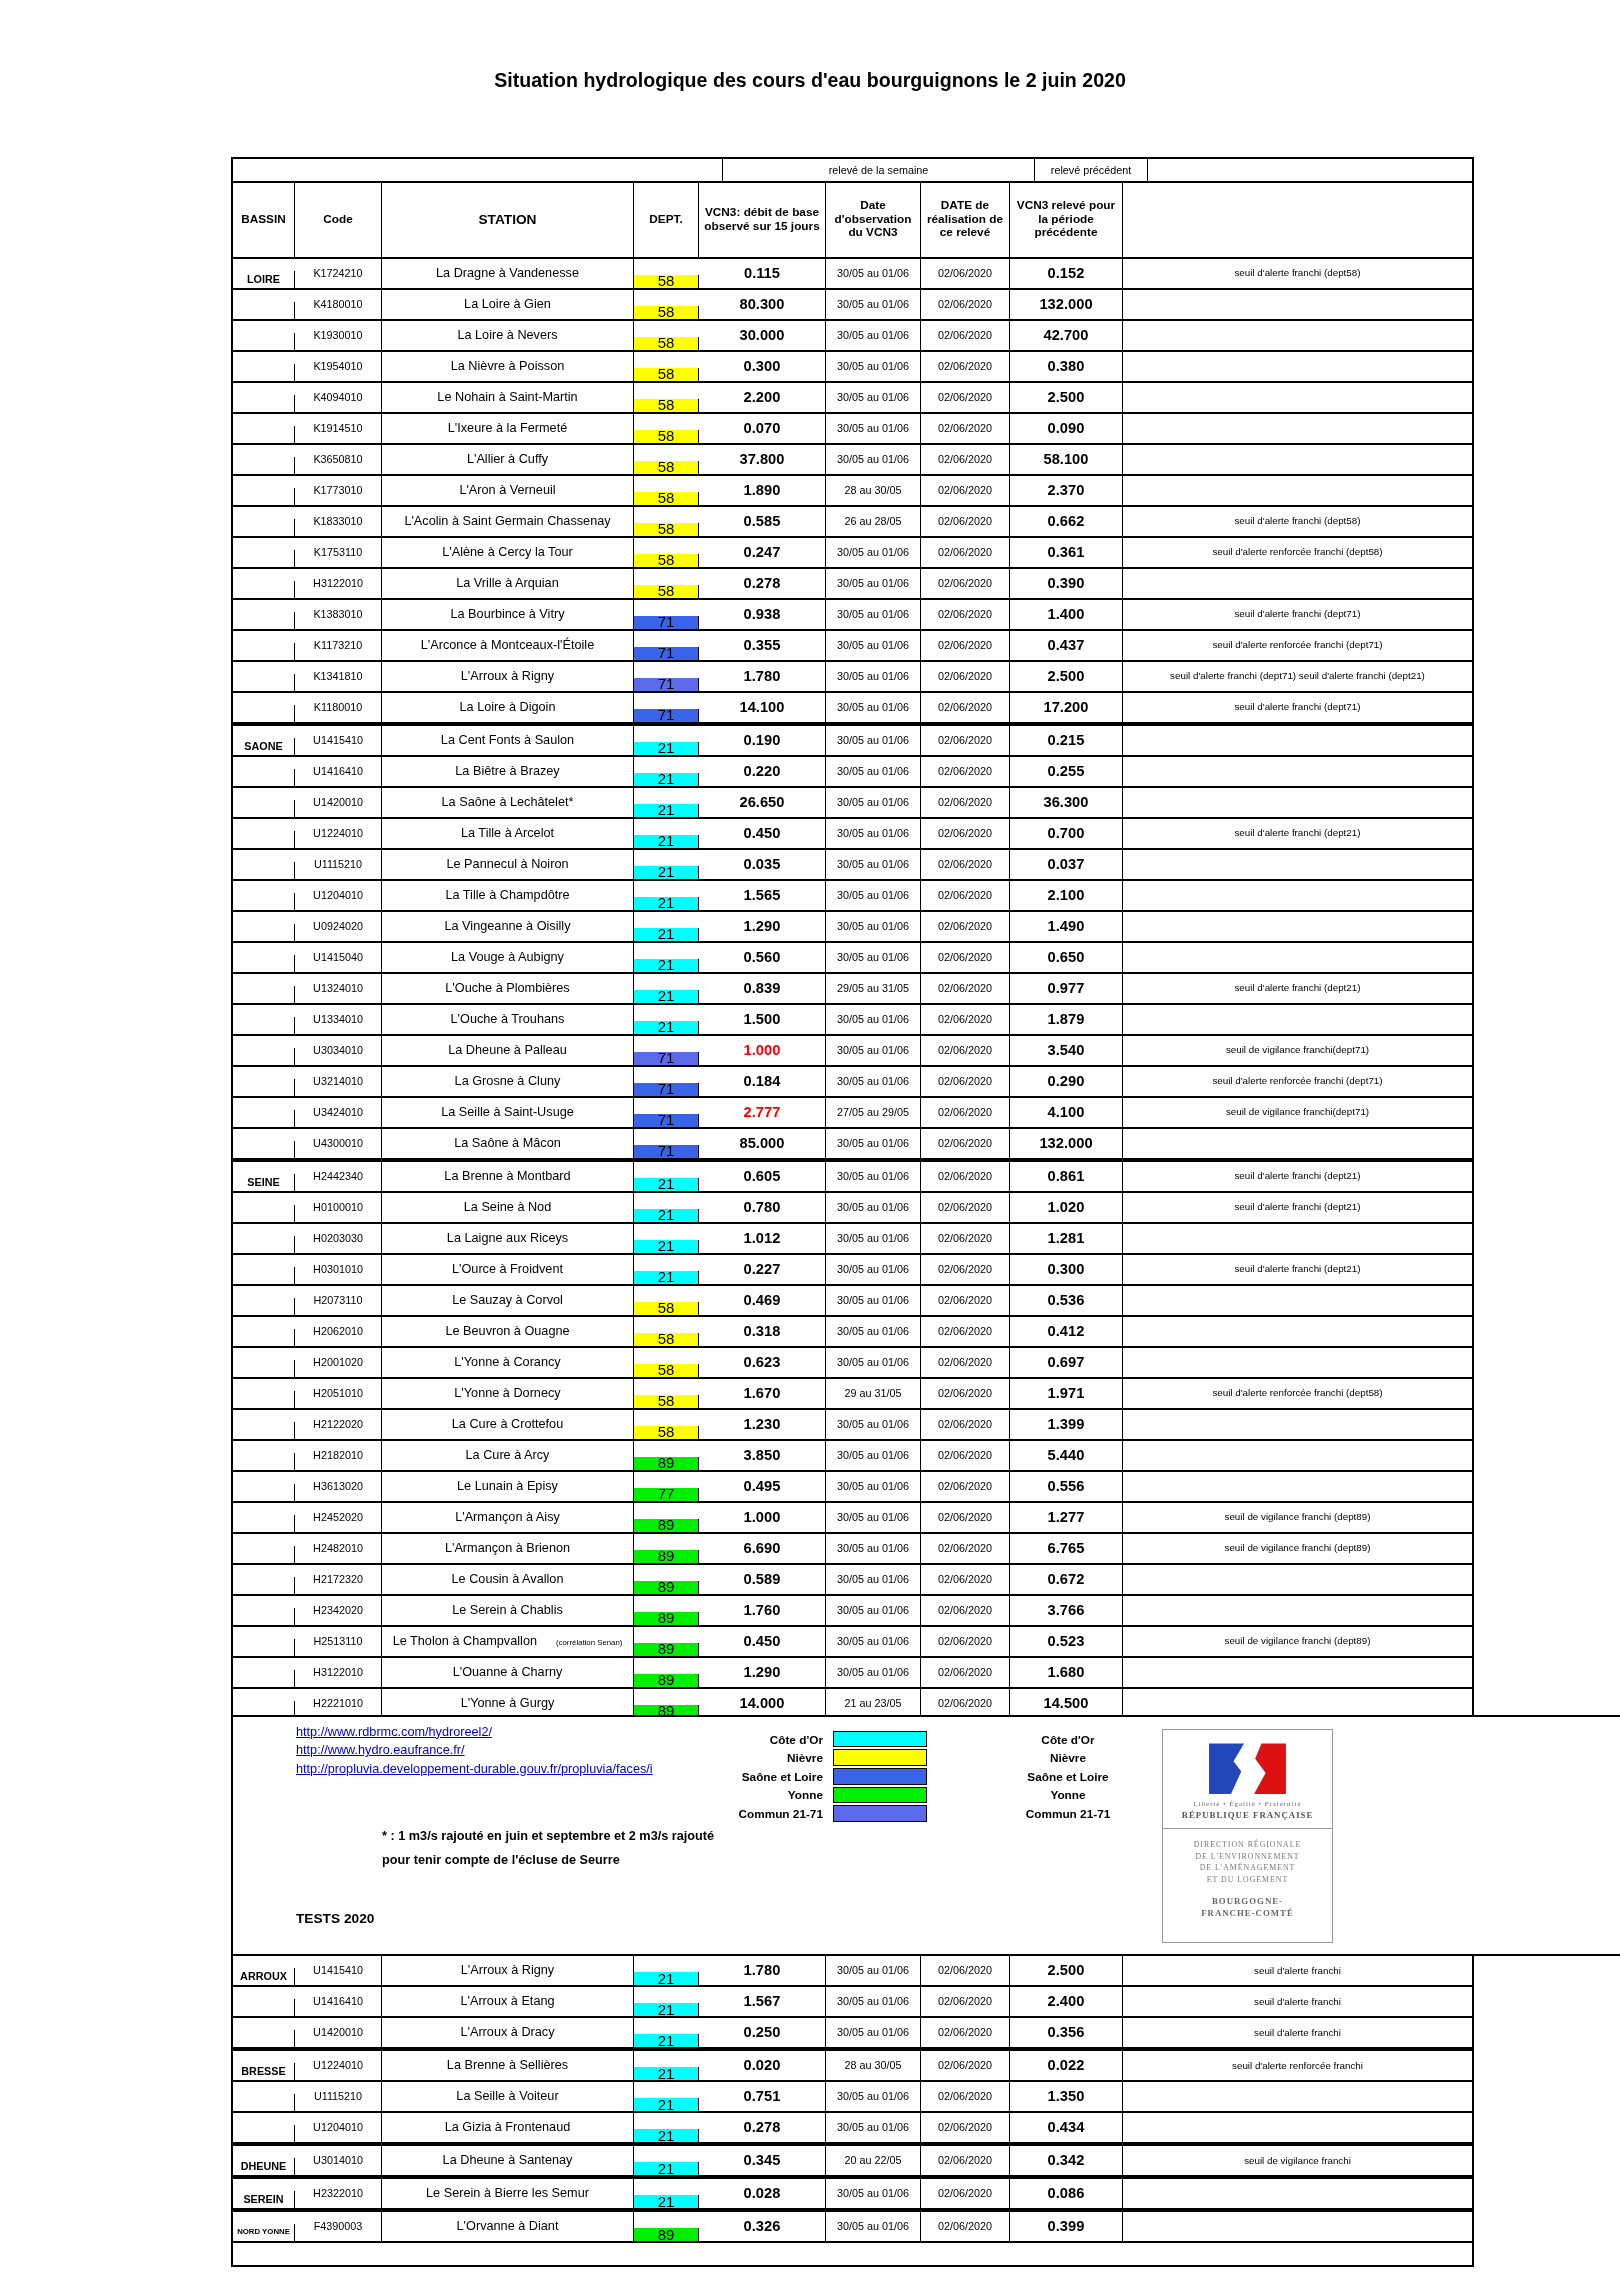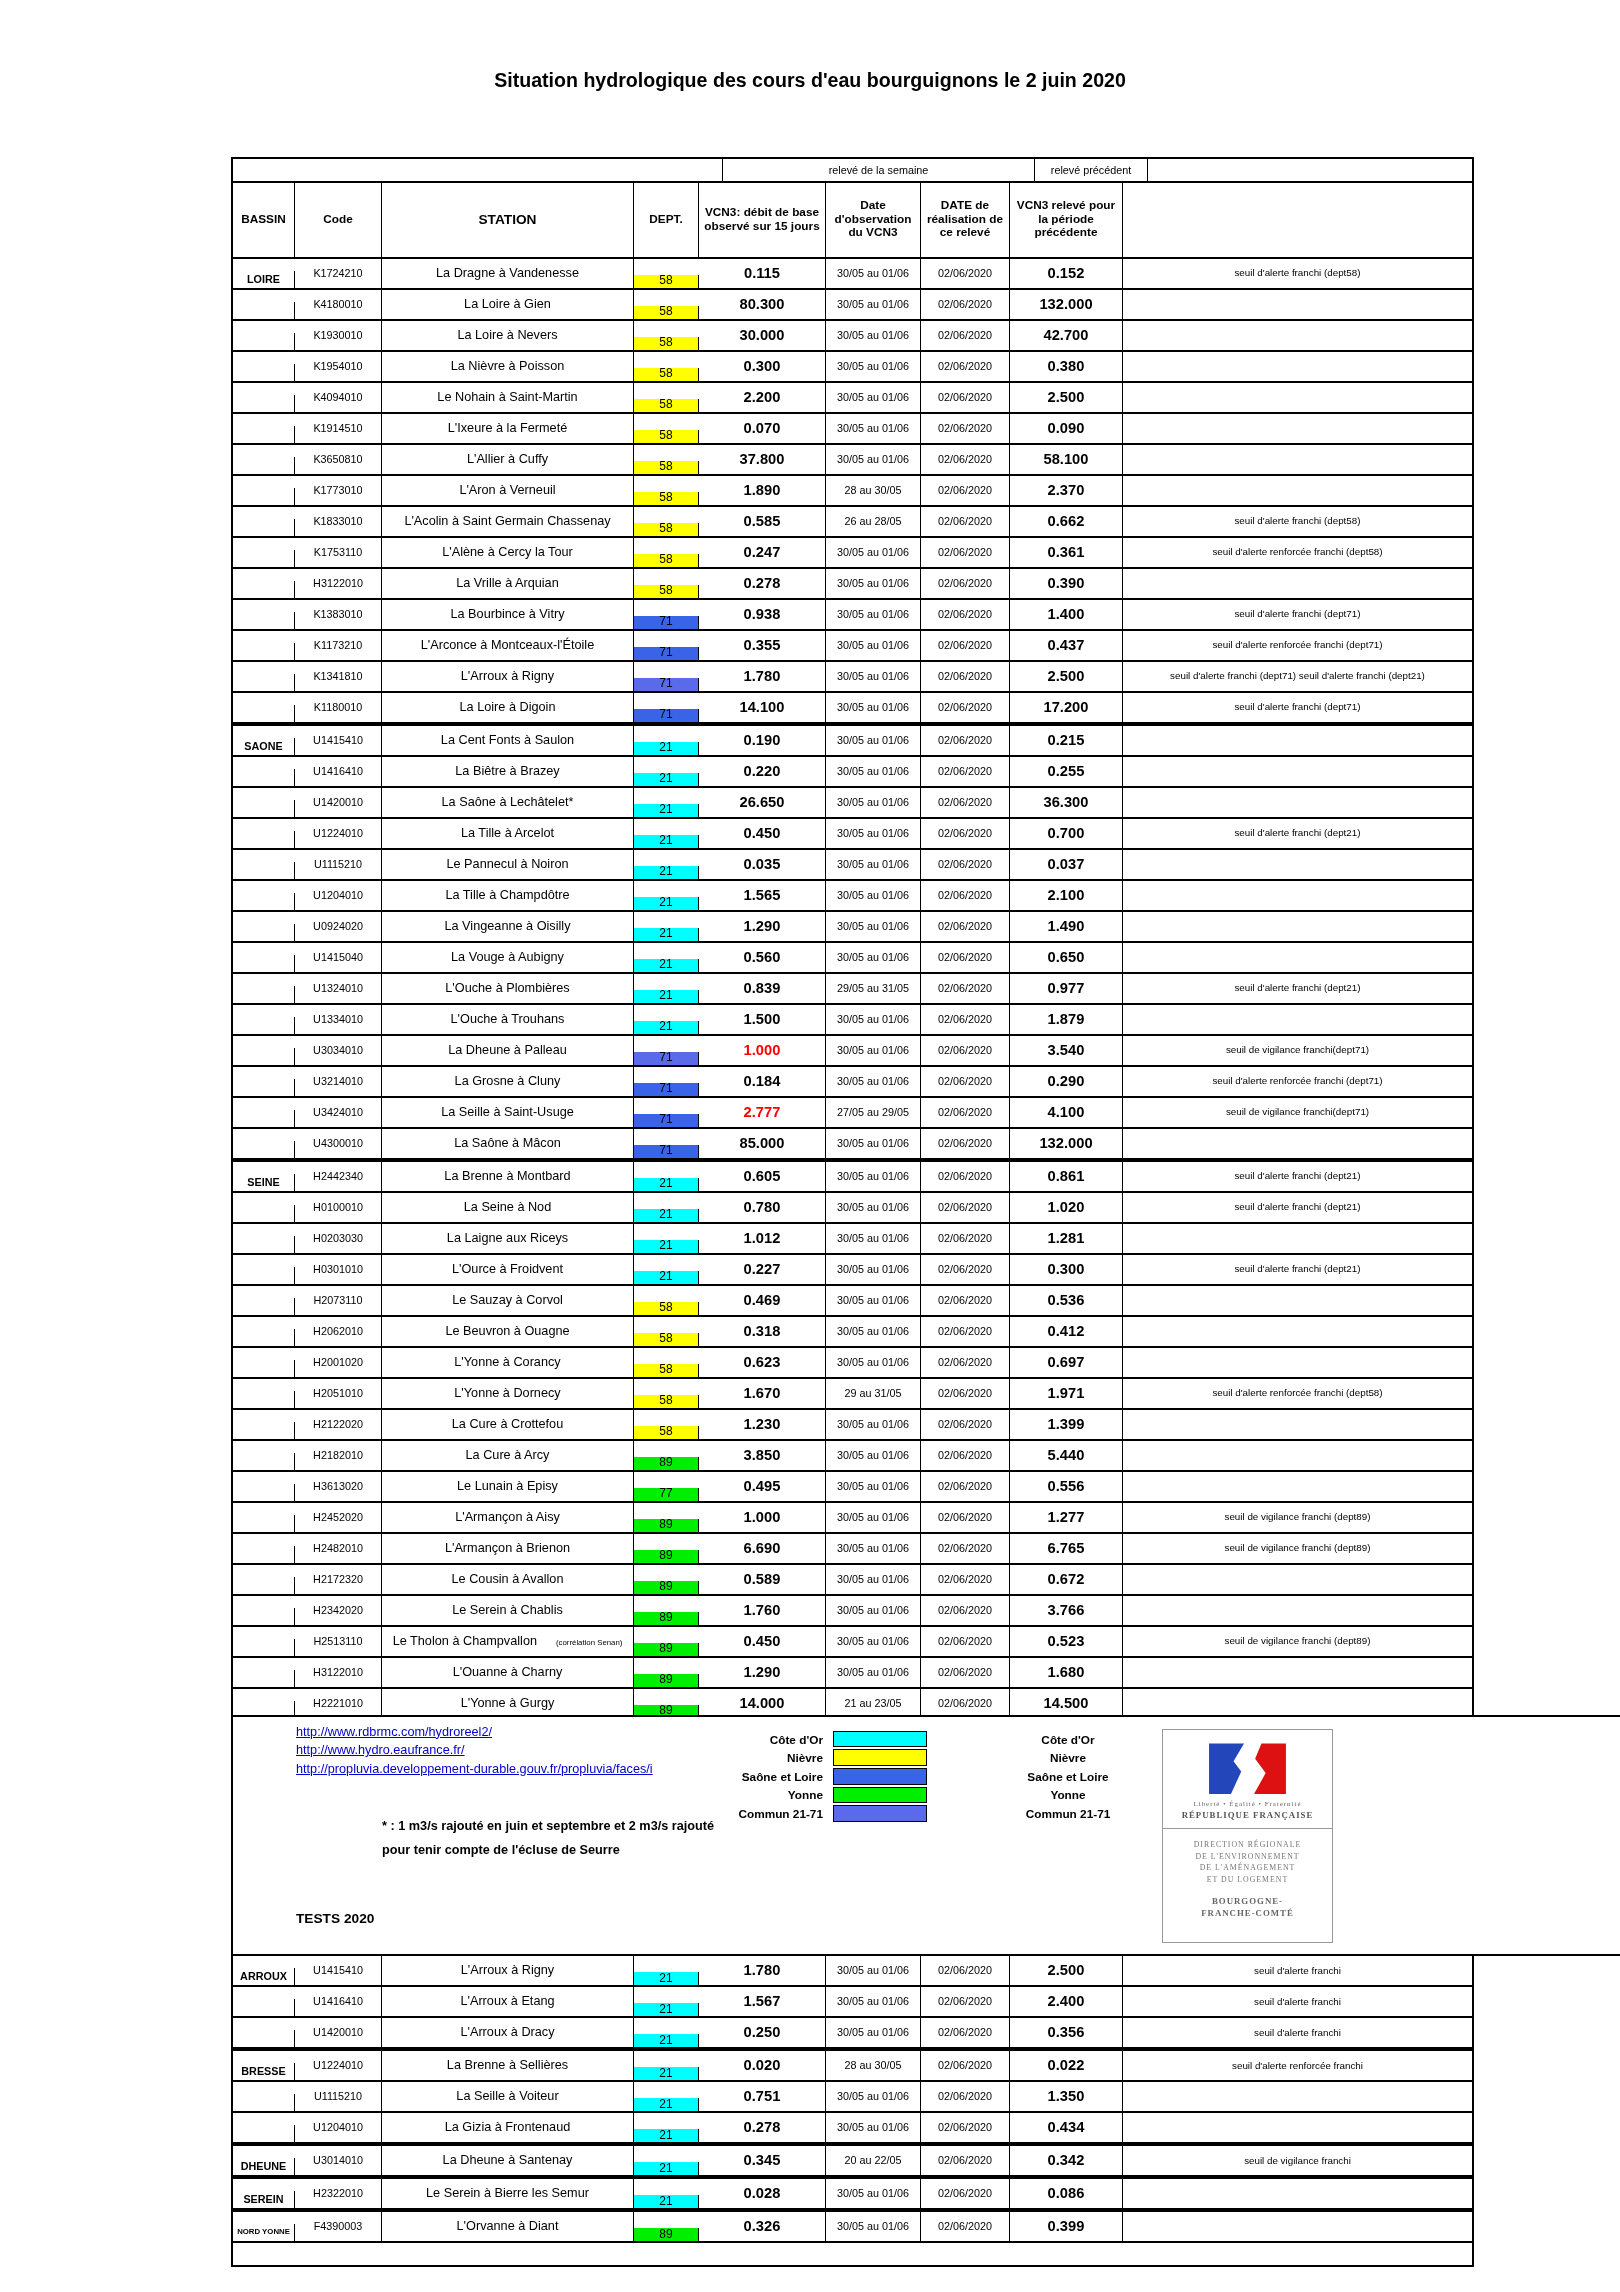--- a/index.html
+++ b/index.html
@@ -25,34 +25,34 @@
   .sp1{flex:0 0 312px;border-right:1px solid #000;}
   .sp2{flex:0 0 113px;border-right:1px solid #000;}
   .sp3{flex:0 0 349px;border-right:none;}
   .strip-cell{display:flex;align-items:center;justify-content:center;box-sizing:border-box;}
   .hdr-station{font-size:13.7px;}
   .bassin-lbl{font-weight:bold;font-size:10.8px;margin-top:12px;}
   .bassin-lbl.small{font-size:7.8px;}
   .code-txt{font-size:10.8px;}
   .station-txt{font-size:12.7px;}
   .station-note{font-size:7.8px;}
-  .dept-txt{font-size:12px;margin-top:16px;}
+  .dept-txt{font-size:15px;margin-top:16px;}
   .flow-txt{font-weight:bold;font-size:14.7px;}
   .flow-txt.red{color:#ff0000;}
   .date-txt{font-size:10.8px;}
   .constat-txt{font-size:9.8px;}
   .empty-row{height:15.7px;}
   .empty-strip{height:21.6px;}
   
   .footer-box{position:absolute;left:231px;top:1715px;width:1447px;height:241px;
               border:2px solid #000;box-sizing:border-box;background:#fff;text-decoration:underline;}
   .links{position:absolute;left:63px;top:5.9px;}
   .links a{display:block;font-size:12.7px;line-height:18.6px;color:#0000cc;
            text-decoration:underline;white-space:nowrap;}
-  .note{position:absolute;left:149px;top:98px;font-size:12.7px;font-weight:bold;line-height:23.5px;}
+  .note{position:absolute;left:149px;top:108px;font-size:12.7px;font-weight:bold;line-height:23.5px;}
   .tests-label{position:absolute;left:63px;top:194px;font-size:13.7px;font-weight:bold;}
   .legend{position:absolute;left:488px;top:13.7px;display:flex;}
   .legend-labels{width:102px;text-align:right;font-size:11.8px;font-weight:bold;
                  line-height:18.6px;margin-right:9.8px;}
   .legend-boxes{width:94px;}
   .legend-box{height:16.7px;margin-bottom:2px;border:1px solid #000;box-sizing:border-box;}
   .legend2{position:absolute;left:776px;top:13.7px;width:118px;text-align:center;
            font-size:11.8px;font-weight:bold;line-height:18.6px;}
   
   .logo{position:absolute;left:929px;top:11.8px;width:171px;height:214px;

